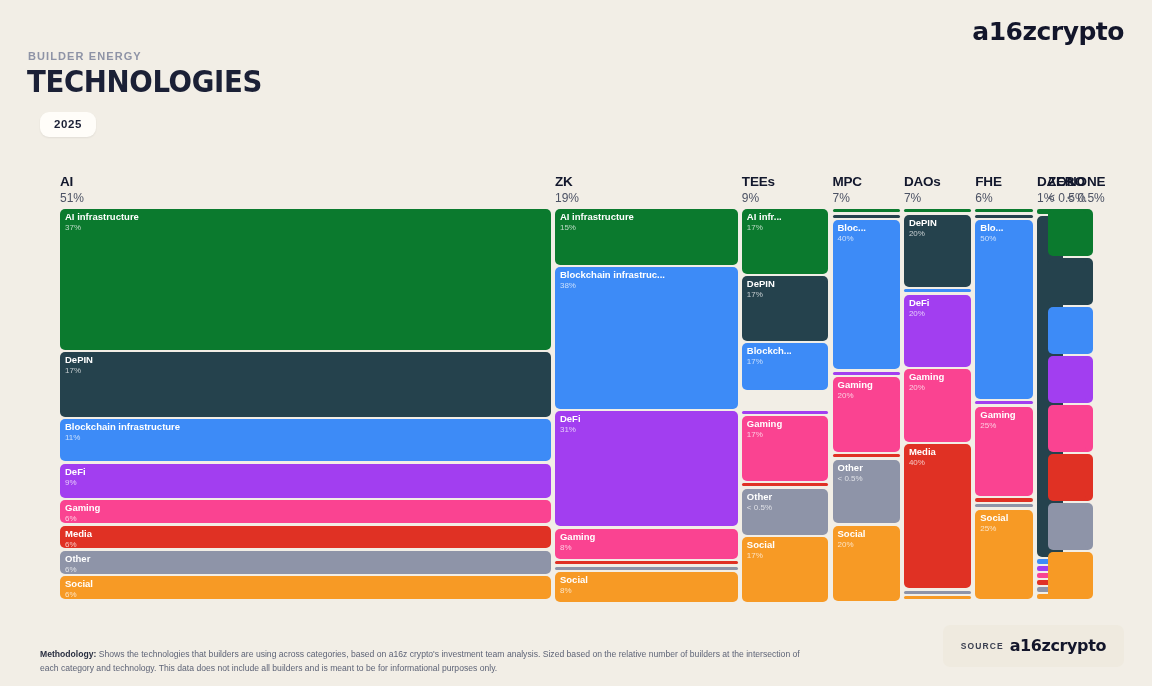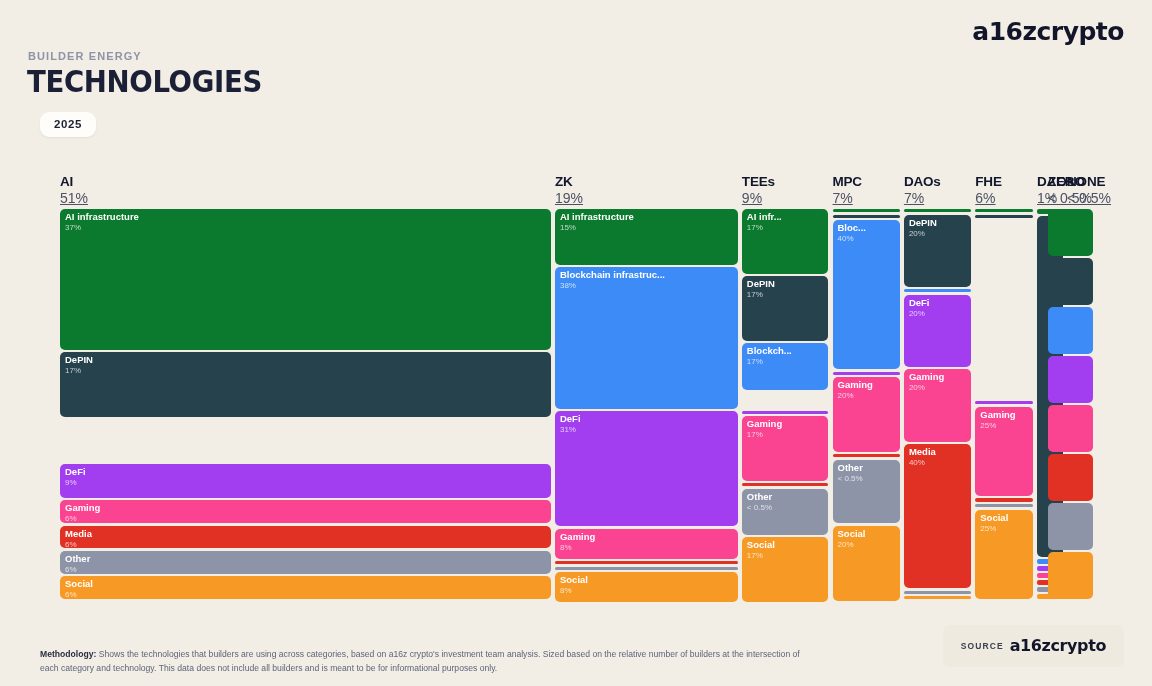--- a/index.html
+++ b/index.html
@@ -51,21 +51,21 @@
   }
   .col {
     position: absolute; top: 0; height: 424px;
   }
   .col-head { position: absolute; top: 0; left: 0; white-space: nowrap; }
   .col-name {
     font-size: 13.5px; font-weight: 700; color: #12172c; letter-spacing: -0.2px;
     line-height: 14px;
   }
   .col-pct {
-    font-size: 14px; color: #4c5264; margin-top: 4px; line-height: 11px; text-decoration: underline;
+    font-size: 12px; color: #4c5264; margin-top: 4px; line-height: 11px;
   }
   .stack {
     position: absolute; left: 0; top: 34px; bottom: 0; width: 100%;
   }
   .cell {
     position: absolute; left: 0; width: 100%;
     border-radius: 5px;
     overflow: hidden;
   }
   .cell-label {
@@ -121,20 +121,24 @@
         </div>
         <div class="stack">
           <div class="cell" title="AI — AI infrastructure 37%" style="top: 0px; height: 140.638px; background: rgb(11, 122, 46);">
             <div class="cell-label">AI infrastructure</div>
             <div class="cell-pct">37%</div>
           </div>
           <div class="cell" title="AI — DePIN 17%" style="top: 143.138px; height: 64.6173px; background: rgb(37, 66, 77);">
             <div class="cell-label">DePIN</div>
             <div class="cell-pct">17%</div>
           </div>
+          <div class="cell" title="AI — Blockchain infrastructure 11%" style="top: 210.255px; height: 41.8112px; background: rgb(61, 139, 247);">
+            <div class="cell-label">Blockchain infrastructure</div>
+            <div class="cell-pct">11%</div>
+          </div>
           <div class="cell" title="AI — DeFi 9%" style="top: 254.566px; height: 34.2092px; background: rgb(162, 62, 240);">
             <div class="cell-label">DeFi</div>
             <div class="cell-pct">9%</div>
           </div>
           <div class="cell" title="AI — Gaming 6%" style="top: 291.276px; height: 22.8061px; background: rgb(250, 67, 145);">
             <div class="cell-label">Gaming</div>
             <div class="cell-pct">6%</div>
           </div>
           <div class="cell" title="AI — Media 6%" style="top: 316.582px; height: 22.8061px; background: rgb(224, 49, 36);">
             <div class="cell-label">Media</div>
@@ -271,20 +275,24 @@
         </div>
       </div>
       <div class="col" style="left: 915.285px; width: 57.7603px; padding-left: 20px;">
         <div class="col-head">
           <div class="col-name">FHE</div>
           <div class="col-pct">6%</div>
         </div>
         <div class="stack">
           <div class="cell" title="FHE — AI infrastructure &lt; 0.5%" style="top: 0px; height: 3.20813px; background: rgb(11, 122, 46); border-radius: 2px;"></div>
           <div class="cell" title="FHE — DePIN &lt; 0.5%" style="top: 5.70813px; height: 3.20813px; background: rgb(37, 66, 77); border-radius: 2px;"></div>
+          <div class="cell" title="FHE — Blo... 50%" style="top: 11.4163px; height: 178.23px; background: rgb(61, 139, 247);">
+            <div class="cell-label">Blo...</div>
+            <div class="cell-pct">50%</div>
+          </div>
           <div class="cell" title="FHE — DeFi &lt; 0.5%" style="top: 192.146px; height: 3.20813px; background: rgb(162, 62, 240); border-radius: 2px;"></div>
           <div class="cell" title="FHE — Gaming 25%" style="top: 197.854px; height: 89.1148px; background: rgb(250, 67, 145);">
             <div class="cell-label">Gaming</div>
             <div class="cell-pct">25%</div>
           </div>
           <div class="cell" title="FHE — Media &lt; 0.5%" style="top: 289.469px; height: 3.20813px; background: rgb(224, 49, 36); border-radius: 2px;"></div>
           <div class="cell" title="FHE — Other &lt; 0.5%" style="top: 295.177px; height: 3.20813px; background: rgb(142, 148, 168); border-radius: 2px;"></div>
           <div class="cell" title="FHE — Social 25%" style="top: 300.885px; height: 89.1148px; background: rgb(247, 154, 37);">
             <div class="cell-label">Social</div>
             <div class="cell-pct">25%</div>

